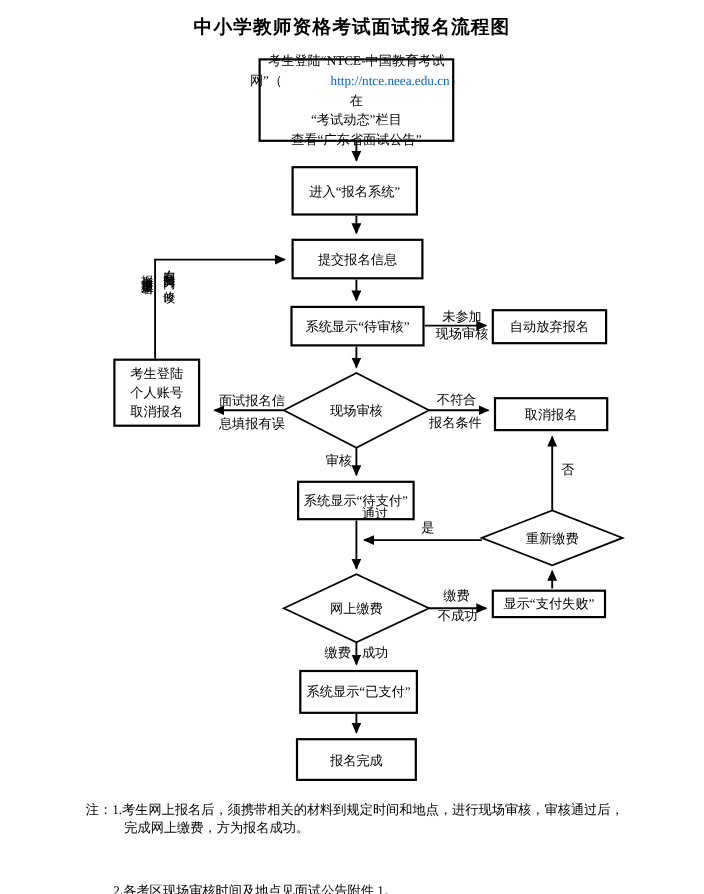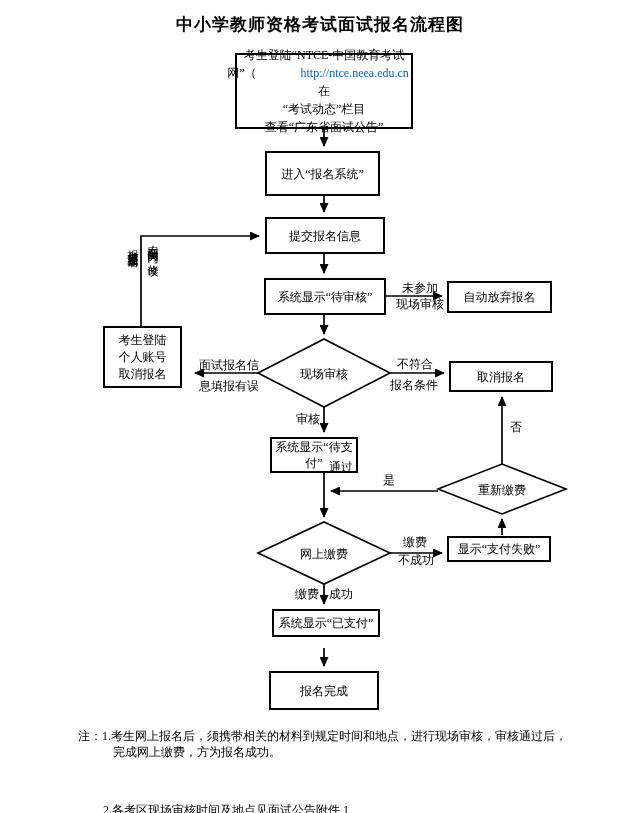--- a/index.html
+++ b/index.html
@@ -73,25 +73,25 @@
   <div class="box" style="left:447px;top:281px;width:105px;height:32px;">自动放弃报名</div>
 
   <div class="box" style="left:103px;top:326px;width:79px;height:62px;flex-direction:column;line-height:17px;">
     <div>考生登陆</div>
     <div>个人账号</div>
     <div>取消报名</div>
   </div>
 
   <div class="box" style="left:449px;top:361px;width:104px;height:31px;">取消报名</div>
 
-  <div class="box" style="left:270px;top:437px;width:88px;height:36px;">系统显示“待支付”</div>
+  <div class="box" style="left:270px;top:437px;width:107px;height:36px;">系统显示“待支付”</div>
 
   <div class="box" style="left:447px;top:536px;width:104px;height:26px;">显示“支付失败”</div>
 
-  <div class="box" style="left:272px;top:609px;width:108px;height:28px;">系统显示“已支付”</div>
+  <div class="box" style="left:272px;top:609px;width:108px;height:40px;">系统显示“已支付”</div>
 
   <div class="box" style="left:269px;top:671px;width:110px;height:39px;">报名完成</div>
 
   <div class="dlabel" style="left:324px;top:374px;">现场审核</div>
   <div class="dlabel" style="left:502px;top:490px;">重新缴费</div>
   <div class="dlabel" style="left:324px;top:554px;">网上缴费</div>
 
   <div class="lbl" style="left:420px;top:288px;">未参加</div>
   <div class="lbl" style="left:420px;top:304px;">现场审核</div>
   <div class="lbl" style="left:415px;top:364px;">不符合</div>

